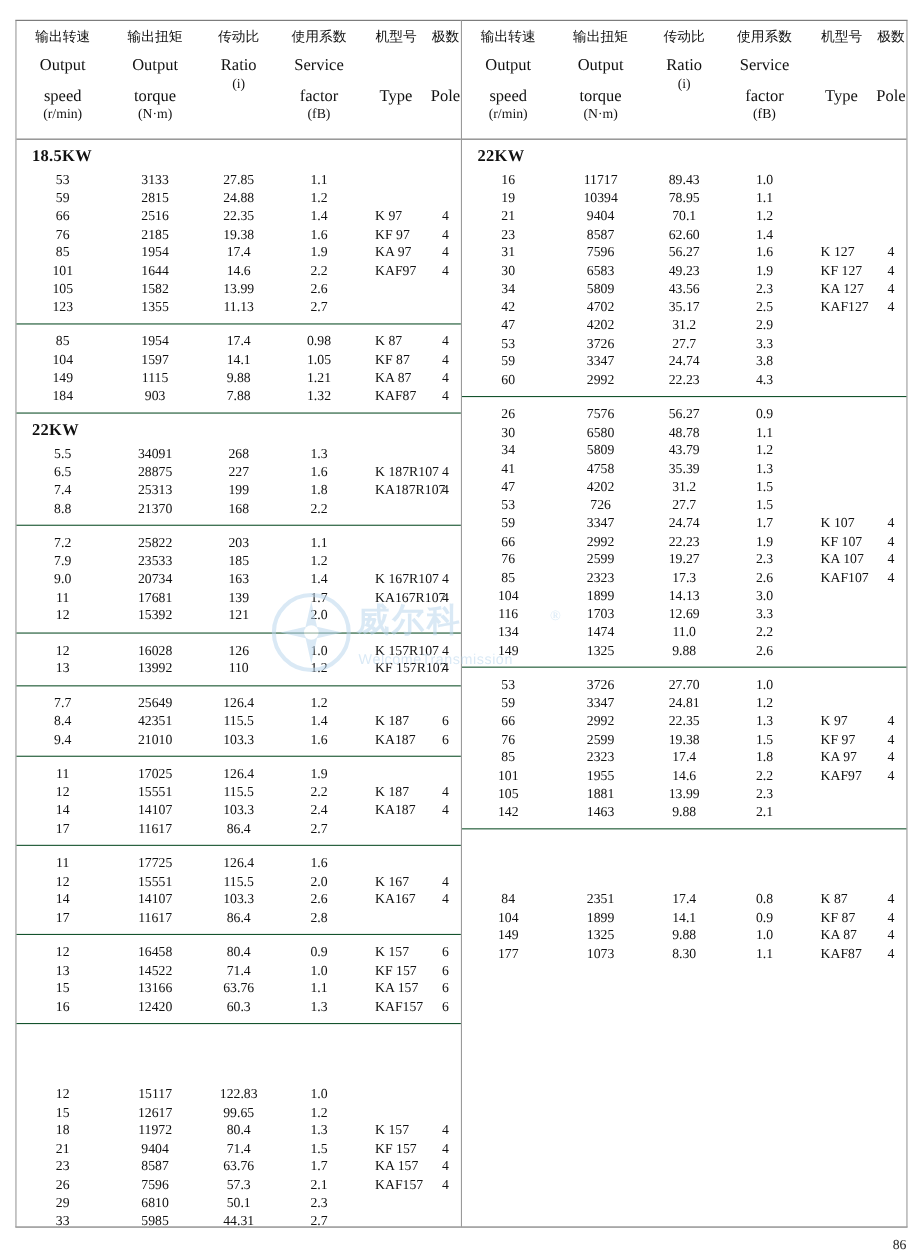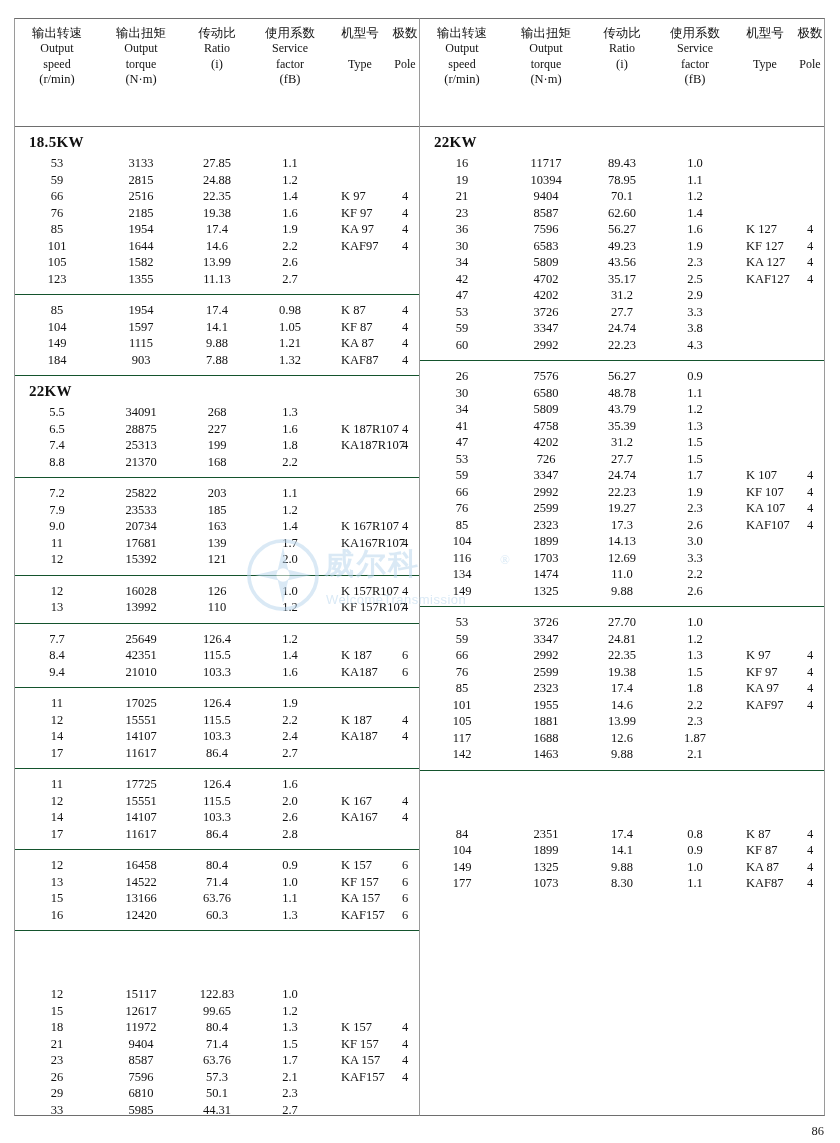--- a/index.html
+++ b/index.html
@@ -48,21 +48,21 @@
     border-bottom: 1.2px solid #6e6e6e;
     height: 108px;
   }
   .hdr-cell {
     text-align: center;
     font-size: 12.5px;
     line-height: 15px;
     padding-top: 2px;
   }
   .hdr-cn { font-size: 12.5px; line-height:16px; }
-  .hdr-en { font-size: 12px; line-height: 15.5px; }
+  .hdr-en { font-size: 15px; line-height: 15.5px; margin-top: 12px; }
   .hdr-sub { font-size: 12.5px; line-height: 15.5px; }
 
   
   .c1 { width: 84px; }
   .c2 { width: 84px; }
   .c3 { width: 68px; }
   .c4 { width: 78px; }
   .c5 { width: 62px; }
   .c6 { width: 28px; }
 
@@ -670,21 +670,21 @@
                 </div>
                 <div class="row">
                   <div class="cell c1">23</div>
                   <div class="cell c2">8587</div>
                   <div class="cell c3">62.60</div>
                   <div class="cell c4">1.4</div>
                   <div class="cell c5 type"></div>
                   <div class="cell c6 pole"></div>
                 </div>
                 <div class="row">
-                  <div class="cell c1">36</div>
+                  <div class="cell c1">31</div>
                   <div class="cell c2">7596</div>
                   <div class="cell c3">56.27</div>
                   <div class="cell c4">1.6</div>
                   <div class="cell c5 type">K  127</div>
                   <div class="cell c6 pole">4</div>
                 </div>
                 <div class="row">
                   <div class="cell c1">30</div>
                   <div class="cell c2">6583</div>
                   <div class="cell c3">49.23</div>
@@ -908,28 +908,20 @@
                   <div class="cell c3">14.6</div>
                   <div class="cell c4">2.2</div>
                   <div class="cell c5 type">KAF97</div>
                   <div class="cell c6 pole">4</div>
                 </div>
                 <div class="row">
                   <div class="cell c1">105</div>
                   <div class="cell c2">1881</div>
                   <div class="cell c3">13.99</div>
                   <div class="cell c4">2.3</div>
-                  <div class="cell c5 type"></div>
-                  <div class="cell c6 pole"></div>
-                </div>
-                <div class="row">
-                  <div class="cell c1">117</div>
-                  <div class="cell c2">1688</div>
-                  <div class="cell c3">12.6</div>
-                  <div class="cell c4">1.87</div>
                   <div class="cell c5 type"></div>
                   <div class="cell c6 pole"></div>
                 </div>
                 <div class="row">
                   <div class="cell c1">142</div>
                   <div class="cell c2">1463</div>
                   <div class="cell c3">9.88</div>
                   <div class="cell c4">2.1</div>
                   <div class="cell c5 type"></div>
                   <div class="cell c6 pole"></div>

